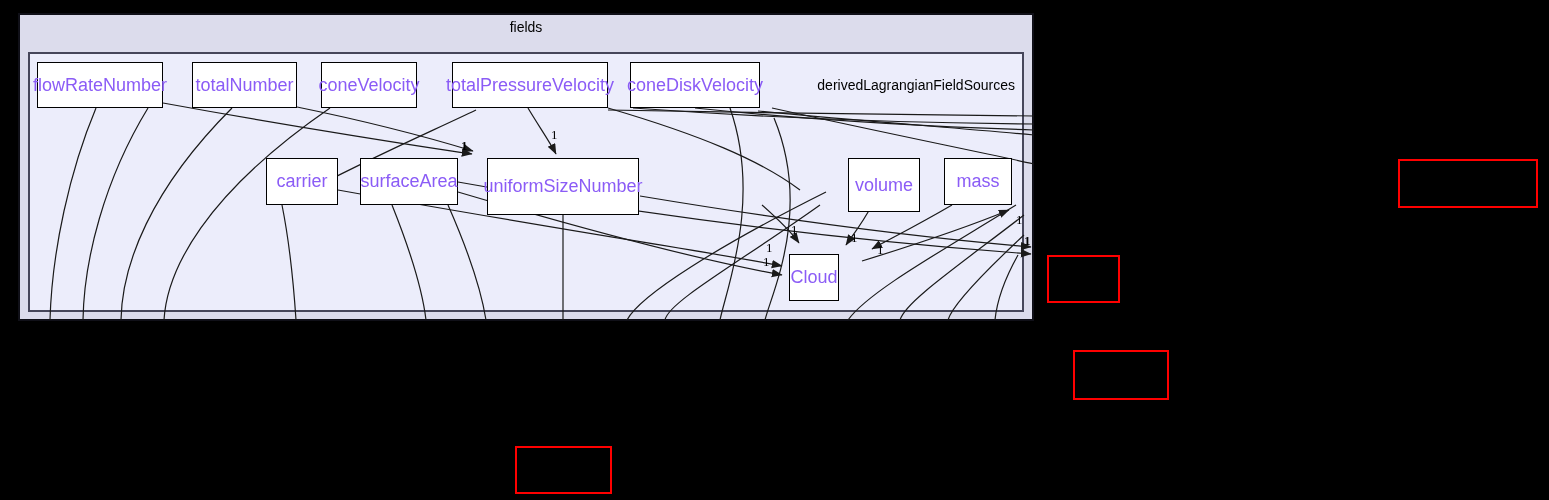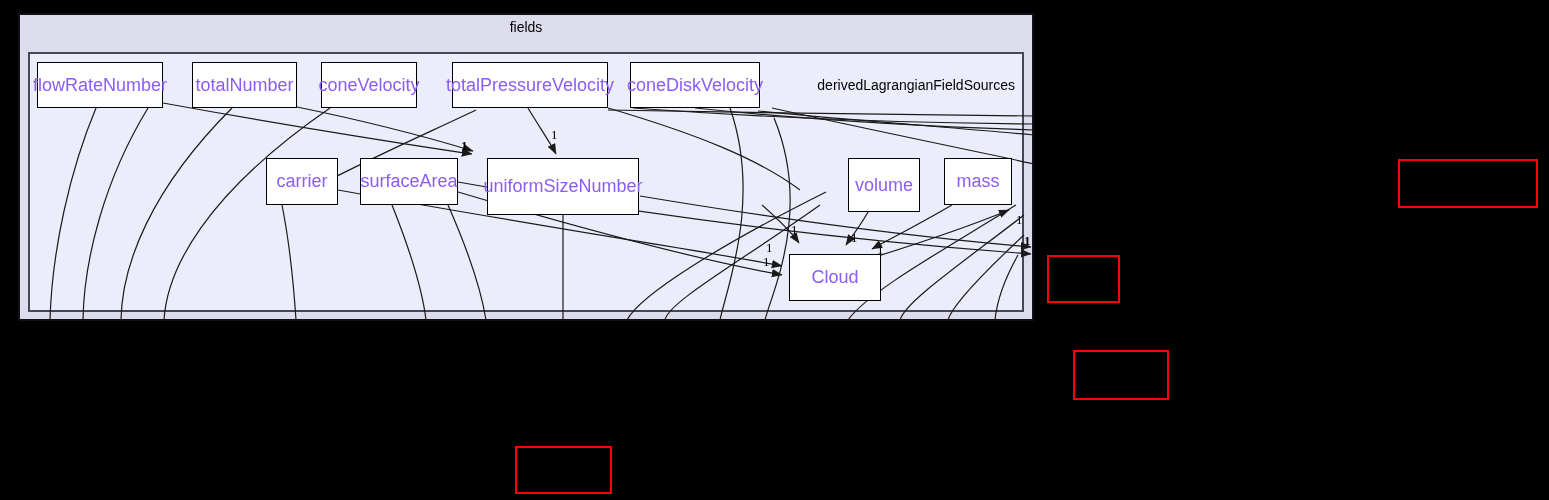--- a/index.html
+++ b/index.html
@@ -88,21 +88,21 @@
   <div class="node" style="left:192px;top:62px;width:105px;height:46px">totalNumber</div>
   <div class="node" style="left:452px;top:62px;width:156px;height:46px">totalPressureVelocity</div>
   <div class="node" style="left:266px;top:158px;width:72px;height:47px">carrier</div>
 
   <div class="node" style="left:630px;top:62px;width:130px;height:46px">coneDiskVelocity</div>
   <div class="node" style="left:360px;top:158px;width:98px;height:47px">surfaceArea</div>
   <div class="node" style="left:487px;top:158px;width:152px;height:57px">uniformSizeNumber</div>
   <div class="node" style="left:848px;top:158px;width:72px;height:54px">volume</div>
   <div class="node" style="left:944px;top:158px;width:68px;height:47px">mass</div>
 
-  <div class="node" style="left:789px;top:254px;width:92px;height:47px">Cloud</div>
+  <div class="node" style="left:789px;top:254px;width:50px;height:47px">Cloud</div>
 
   <div class="ext-node" style="left:1398px;top:159px;width:140px;height:49px"></div>
   <div class="ext-node" style="left:1047px;top:255px;width:73px;height:48px"></div>
   <div class="ext-node" style="left:1073px;top:350px;width:96px;height:50px"></div>
   <div class="ext-node" style="left:515px;top:446px;width:97px;height:48px"></div>
 
   <span class="elabel b" style="left:461px;top:139px">1</span>
   <span class="elabel" style="left:551px;top:128px">1</span>
   <span class="elabel" style="left:791px;top:223px">1</span>
   <span class="elabel" style="left:766px;top:241px">1</span>

